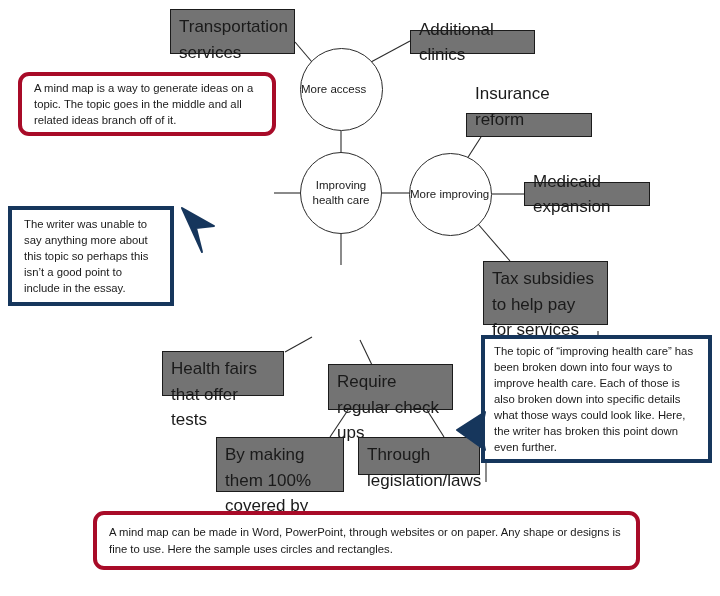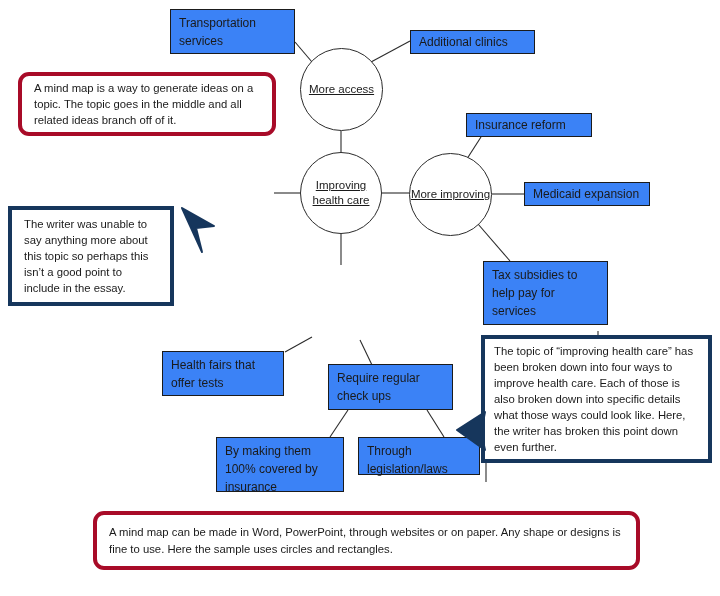--- a/index.html
+++ b/index.html
@@ -29,32 +29,31 @@
   }
   .node {
     position: absolute;
     box-sizing: border-box;
     display: flex;
     align-items: center;
   }
   .circle {
     border: 1px solid #2b2b2b;
     border-radius: 50%;
-    justify-content: center;
+    justify-content: flex-start;
     text-align: center;
     font-size: 11.5px;
     line-height: 1.28;
     color: #1a1a1a;
     background: #ffffff;
-    text-decoration: underline;
   }
   .rect {
     border: 1px solid #1b1b1b;
-    background: #3b82f6;
-    font-size: 12px;
+    background: #737373;
+    font-size: 17px;
     line-height: 1.5;
     color: #1a1a1a;
     padding: 4px 8px;
     align-items: flex-start;
   }
   .rect.vcenter { align-items: center; }
   .callout {
     position: absolute;
     box-sizing: border-box;
     background: #ffffff;
@@ -136,21 +135,21 @@
 
 
   <div class="node rect" style="left:170px; top:9px; width:125px; height:45px;">
     <span>Transportation services</span>
   </div>
 
   <div class="node rect vcenter" style="left:410px; top:30px; width:125px; height:24px;">
     <span>Additional clinics</span>
   </div>
 
-  <div class="node rect vcenter" style="left:466px; top:113px; width:126px; height:24px;">
+  <div class="node rect vcenter" style="left:466px; top:113px; width:126px; height:24px;align-items:flex-end;">
     <span>Insurance reform</span>
   </div>
 
   <div class="node rect vcenter" style="left:524px; top:182px; width:126px; height:24px;">
     <span>Medicaid expansion</span>
   </div>
 
   <div class="node rect" style="left:483px; top:261px; width:125px; height:64px;">
     <span>Tax subsidies to help pay for services</span>
   </div>

